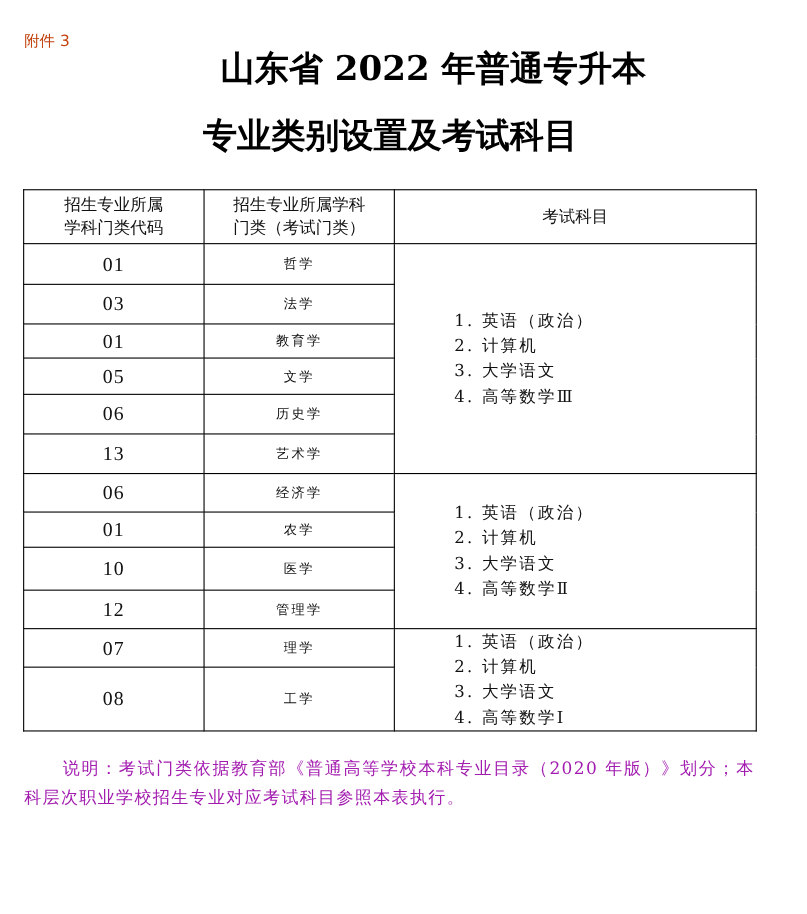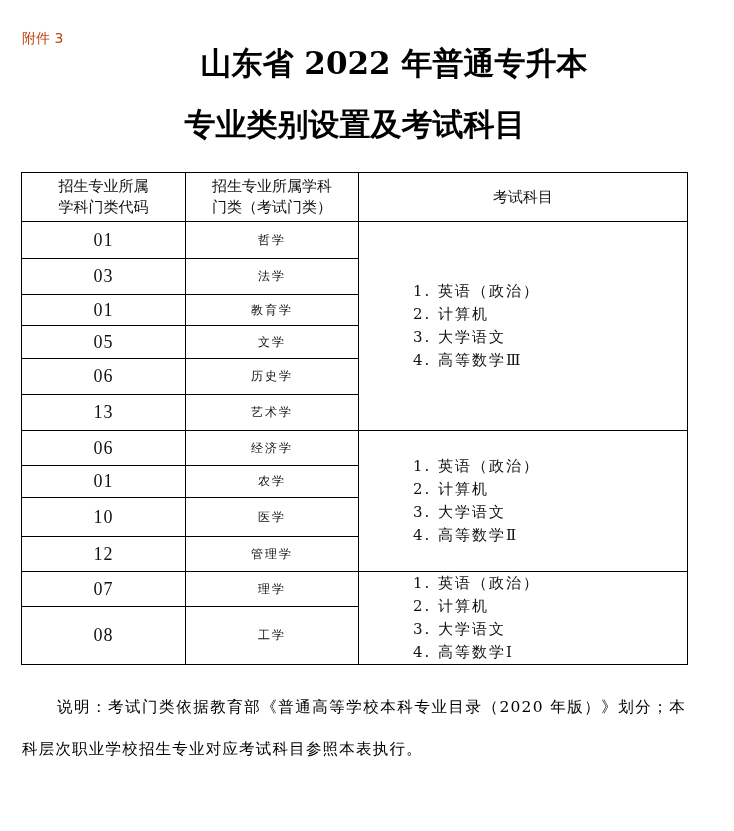--- a/index.html
+++ b/index.html
@@ -41,21 +41,21 @@
   table.main td.subjects {
     text-align: left; padding-left: 54px;
     font-family: "DejaVu Serif", "Liberation Serif", serif; font-size: 15px;
     line-height: 23px; letter-spacing: 2px;
   }
   .subj-line { display: block; white-space: nowrap; }
 
   .notes {
     position: absolute; left: 22px; top: 686px; width: 664px;
     font-family: "DejaVu Serif", "Liberation Serif", serif;
-    font-size: 15.5px; line-height: 42px; color: #000000;
+    font-size: 15.5px; line-height: 26px; color: #a21caf;
   }
   .notes p { margin: 0; text-indent: 35px; letter-spacing: 1.2px; text-align: justify; }
 </style>
 </head>
 <body>
 
 <div class="attach-label">附件 3</div>
 
 <div class="title l1">山东省 2022 年普通专升本</div>
 <div class="title l2">专业类别设置及考试科目</div>

